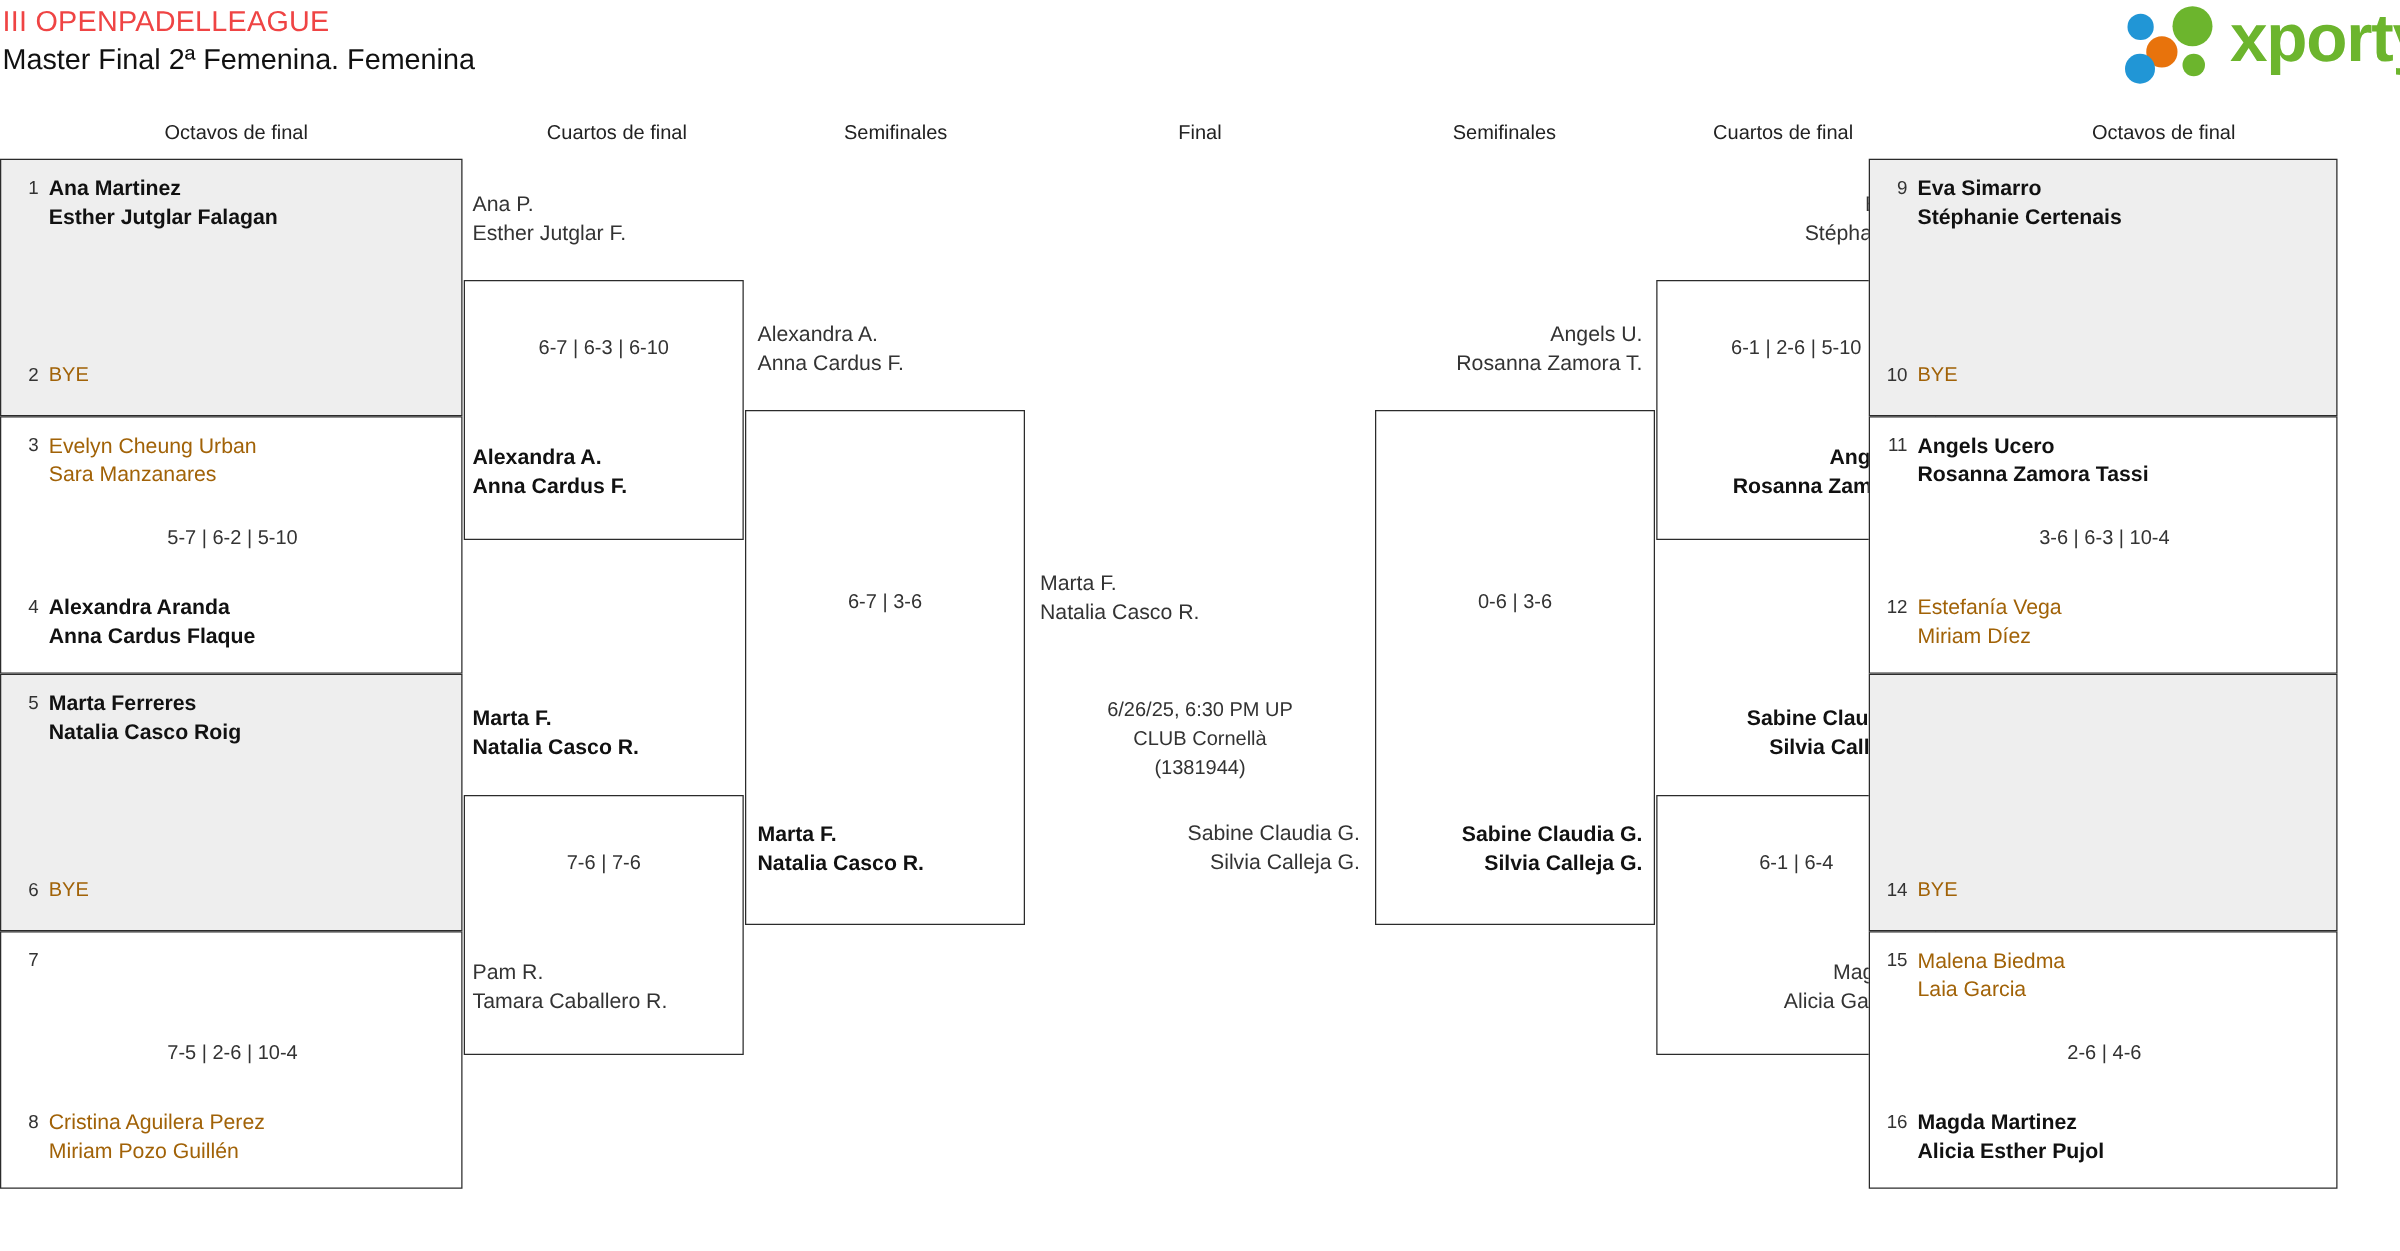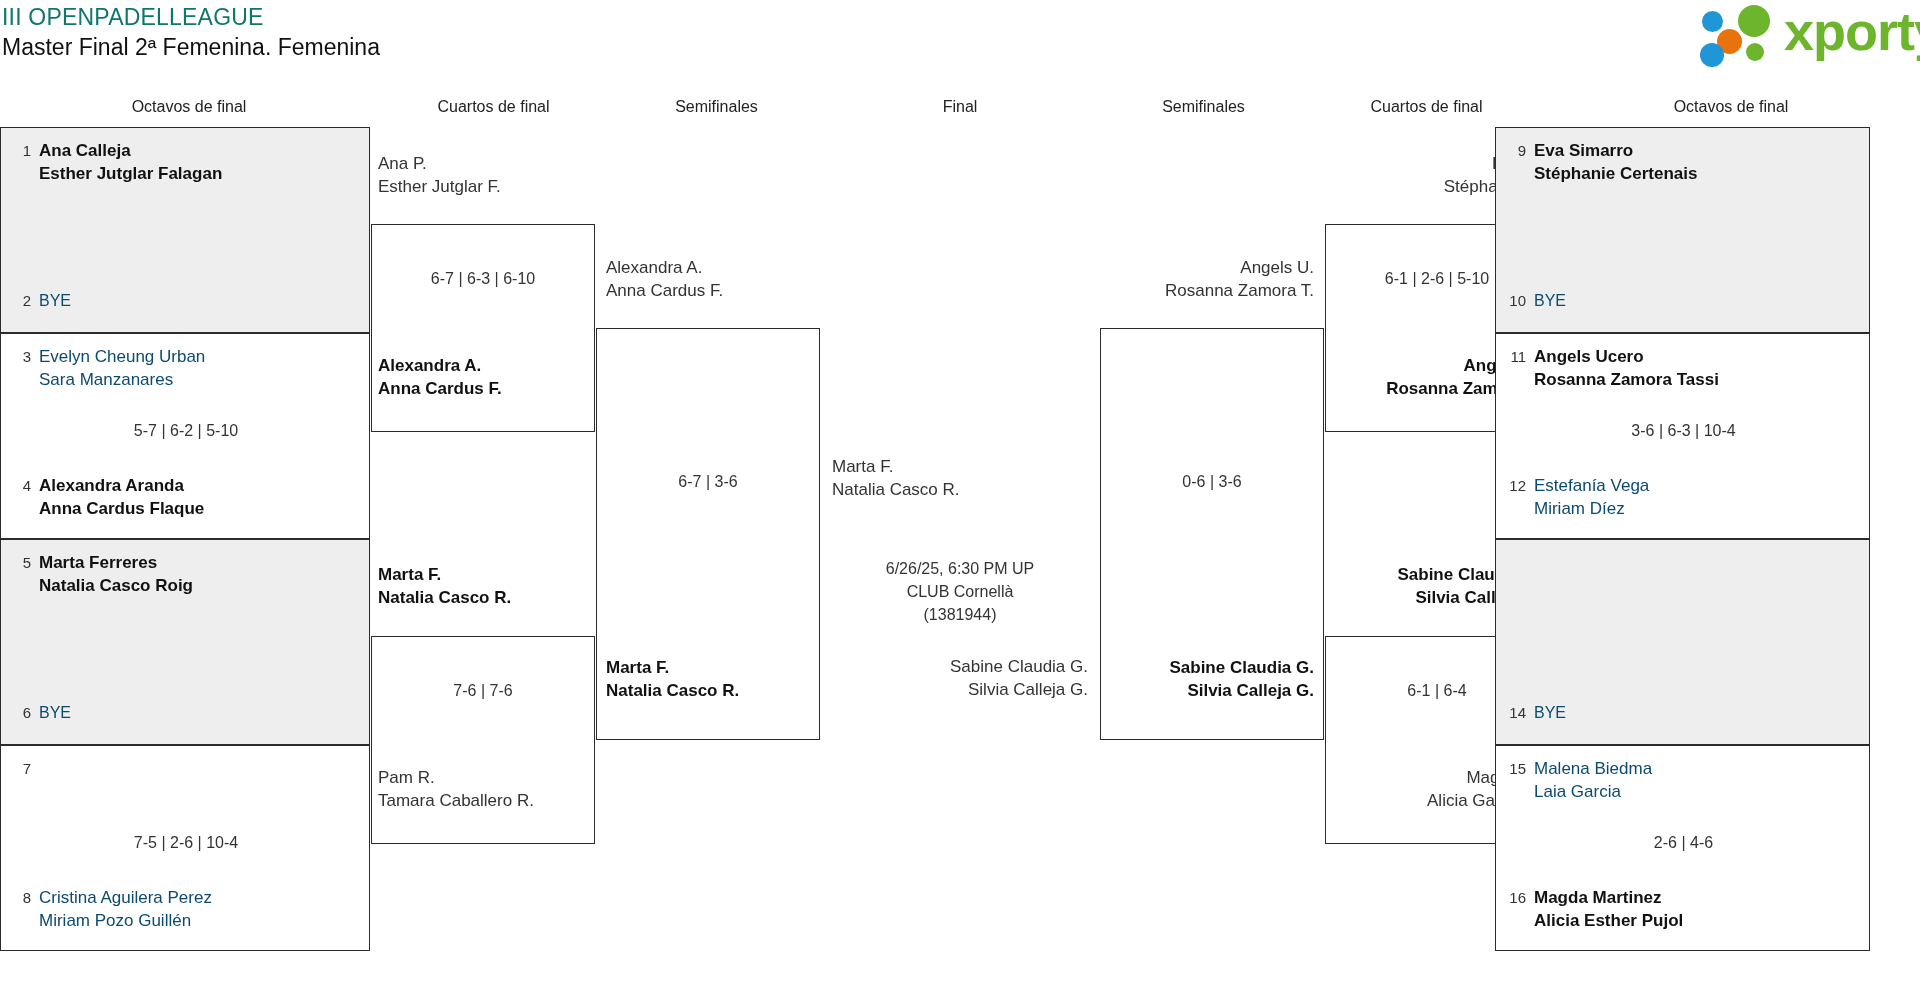--- a/index.html
+++ b/index.html
@@ -24,21 +24,21 @@
   }
   #title-block {
     position: absolute;
     left: 2px; top: 2px;
   }
   .title-line1 {
     font-size: 23px;
     font-weight: 400;
     letter-spacing: 0.2px;
     line-height: 30px;
-    color: #0f766e;
+    color: #ef4444;
     white-space: nowrap;
   }
   .title-line2 {
     font-size: 23px;
     font-weight: 400;
     line-height: 30px;
     color: #111111;
     white-space: nowrap;
   }
 
@@ -99,21 +99,21 @@
     color: #333333;
     width: 26px;
     text-align: right;
     flex: 0 0 26px;
     line-height: 23px;
   }
   .seed-names {
     margin-left: 8px;
     font-size: 17px;
     line-height: 23px;
-    color: #0c4a6e;
+    color: #a16207;
     white-space: nowrap;
   }
   .seed-names.winner { font-weight: 700; color: #111111; }
   .seed-names.bye { font-size: 16px; line-height: 23px; }
 
   
   .score-mid {
     position: absolute;
     font-size: 16px;
     color: #333333;
@@ -176,21 +176,21 @@
 <div class="round-header" style="left:1096px;width:215px;">Semifinales</div>
 <div class="round-header" style="left:1311px;width:231px;">Cuartos de final</div>
 <div class="round-header" style="left:1542px;width:378px;">Octavos de final</div>
 
 <div id="bracket">
 
   <div class="seedcell shaded" style="left:0px; top:127px; width:370px; height:206px;">
     <div class="seed-row top" style="padding-left:4px;">
       <span class="seed-num">1</span>
       <span class="seed-names winner">
-        <span>Ana Calleja</span><br>
+        <span>Ana Martinez</span><br>
         <span>Esther Jutglar Falagan</span>
       </span>
     </div>
     <div class="seed-row bot" style="padding-left:4px; bottom:20px;">
       <span class="seed-num">2</span>
       <span class="seed-names bye">BYE</span>
     </div>
   </div>
 
   <div class="seedcell" style="left:0px; top:333px; width:370px; height:206px;">

